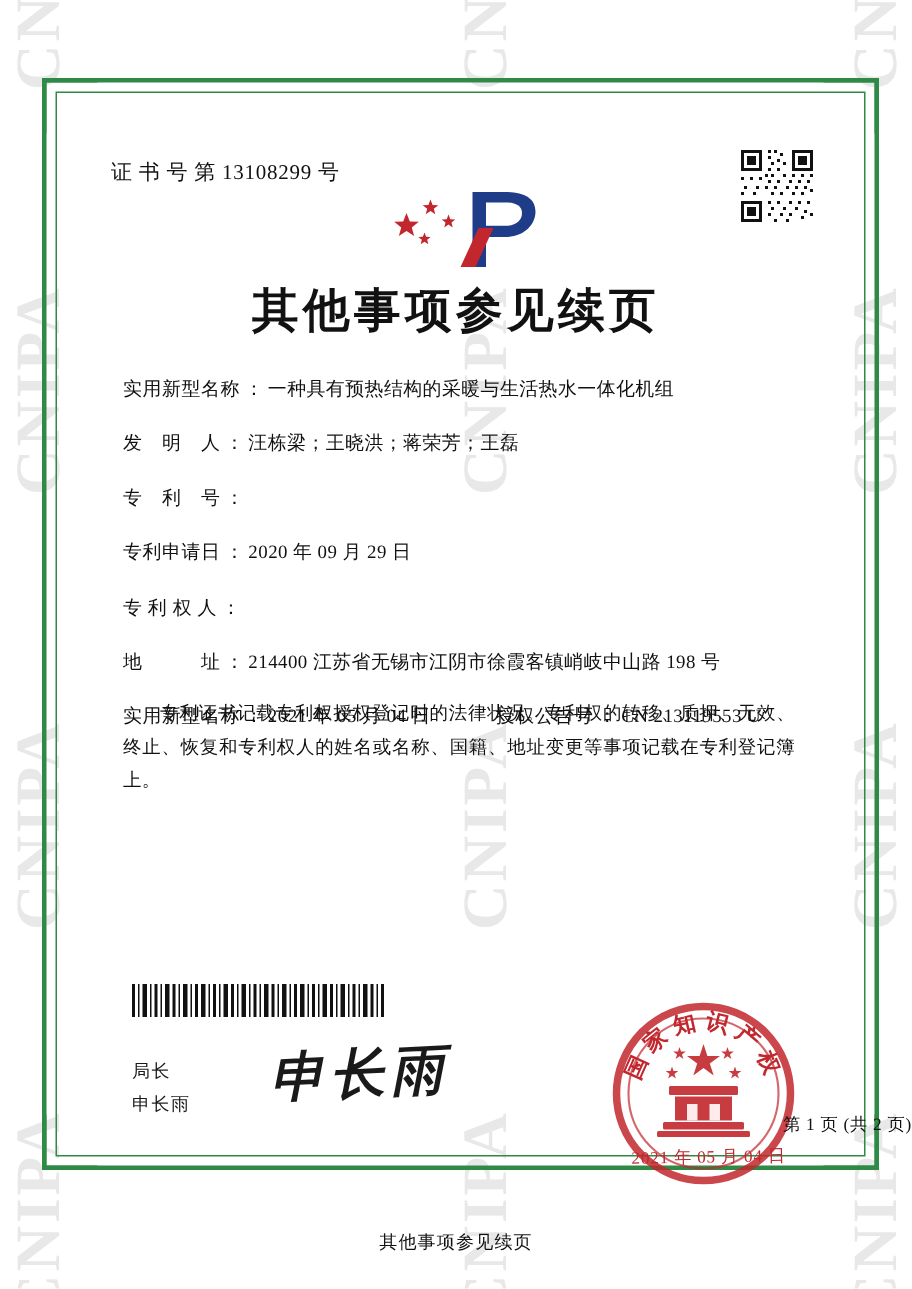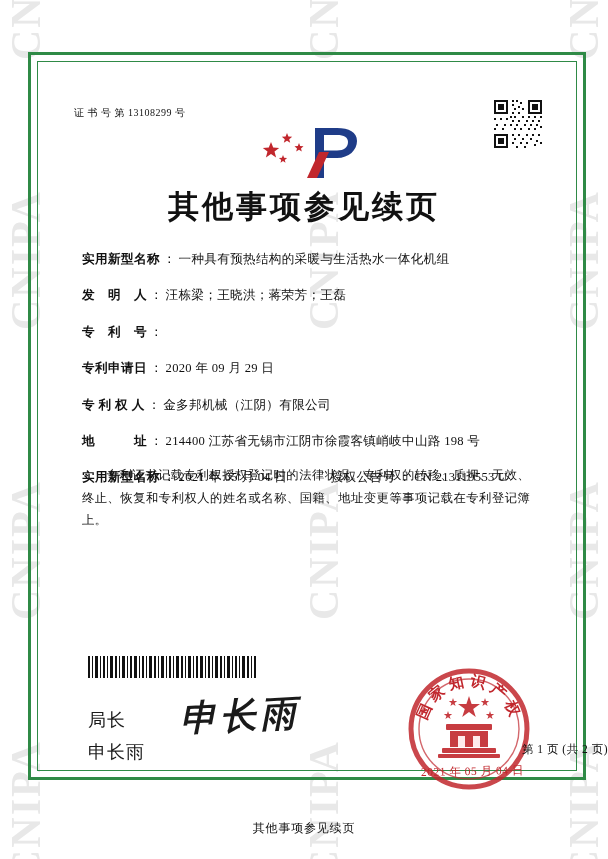--- a/index.html
+++ b/index.html
@@ -72,21 +72,21 @@
     width: 528px;
     height: 700px;
     z-index: 2;
   }
 
   
   .cert-no {
     position: absolute;
     left: 34px;
     top: 42px;
-    font-size: 10px;
+    font-size: 14px;
     letter-spacing: 0.5px;
     color: #111;
   }
   .qr {
     position: absolute;
     right: 24px;
     top: 34px;
     width: 52px;
     height: 52px;
   }
@@ -128,21 +128,20 @@
   .field-row {
     display: flex;
     align-items: baseline;
     margin-bottom: 17.5px;
     line-height: 1.5;
   }
   .field-label {
     flex: 0 0 auto;
     white-space: pre;
     letter-spacing: 0.4px;
-    font-weight: bold;
   }
   .field-sep {
     flex: 0 0 auto;
     padding: 0 3px;
   }
   .field-value {
     flex: 1 1 auto;
     letter-spacing: 0.3px;
   }
   .field-row.dual .field-value {
@@ -179,21 +178,21 @@
     top: 592px;
     width: 168px;
     height: 22px;
   }
 
   
   .sig-block {
     position: absolute;
     left: 48px;
     top: 640px;
-    font-size: 18px;
+    font-size: 12px;
     line-height: 1.8;
     letter-spacing: 1px;
   }
   .sig-script {
     position: absolute;
     left: 140px;
     top: 628px;
     font-size: 36px;
     font-family: "Liberation Serif", "DejaVu Serif", serif;
     font-style: italic;
@@ -379,21 +378,20 @@
         <span class="field-sep">：</span>
       </div>
       <div class="field-row">
         <span class="field-label">专利申请日</span>
         <span class="field-sep">：</span>
         <span class="field-value">2020 年 09 月 29 日</span>
       </div>
       <div class="field-row">
         <span class="field-label">专 利 权 人</span>
         <span class="field-sep">：</span>
-        <span class="field-value">金多邦机械（江阴）有限公司</span>
       </div>
       <div class="field-row">
         <span class="field-label">地　　　址</span>
         <span class="field-sep">：</span>
         <span class="field-value">214400 江苏省无锡市江阴市徐霞客镇峭岐中山路 198 号</span>
       </div>
       <div class="field-row dual">
         <span class="field-label">实用新型名称</span>
         <span class="field-sep">：</span>
         <span class="field-value">2021 年 05 月 04 日</span>

